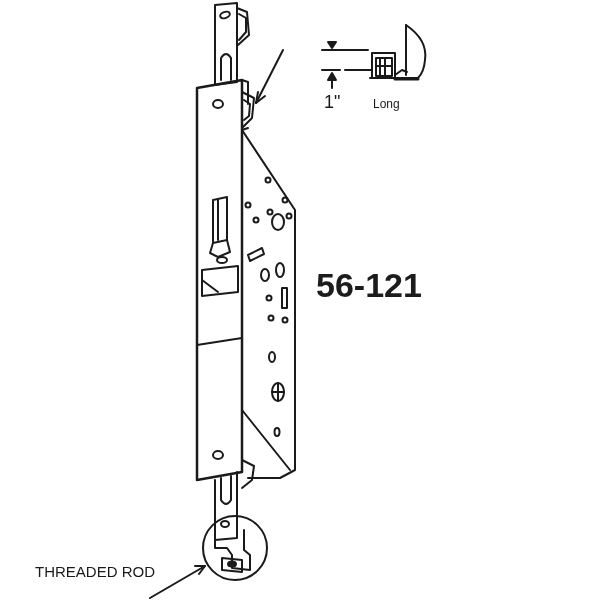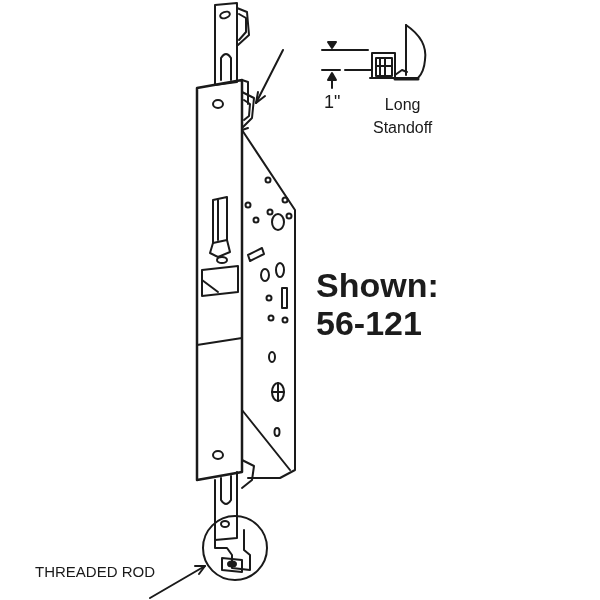--- a/index.html
+++ b/index.html
@@ -1,20 +1,20 @@
 <!DOCTYPE html>
 <html><head>
 <meta charset="utf-8">
 <style>
   html, body { margin: 0; padding: 0; background: #ffffff; }
   body { width: 600px; height: 600px; position: relative; overflow: hidden; font-family: "Liberation Sans", sans-serif; }
   .drawing { position: absolute; left: 0; top: 0; width: 600px; height: 600px; }
   .label { position: absolute; color: #1a1a1a; white-space: nowrap; }
   .shown { left: 316px; top: 266px; font-size: 34px; font-weight: bold; line-height: 38px; color: #1c1c1c; }
-  .long-standoff { left: 373px; top: 93px; font-size: 16px; line-height: 23px; text-align: center; }
+  .long-standoff { left: 373px; top: 93px; font-size: 12px; line-height: 23px; text-align: right; }
   .dim { left: 324px; top: 92px; font-size: 18px; }
   .coupling { left: 35px; top: 562px; font-size: 15px; line-height: 20px; }
 </style>
 </head>
 <body>
 
 <svg class="drawing" viewBox="0 0 600 600" xmlns="http://www.w3.org/2000/svg" fill="none" stroke="#1a1a1a" stroke-width="2" stroke-linejoin="round" stroke-linecap="round">
 
   <g>
     <path d="M215 5 L237 3 L237 82 L215 85 Z"></path>
@@ -107,21 +107,19 @@
     <path d="M395 75 L402 70 L407 72"></path>
     <path d="M406 25 L406 75"></path>
     <path d="M406 25 Q428 40 425 60 Q424 72 418 78"></path>
     <path d="M395 79 L418 79" stroke-width="3"></path>
   </g>
 </svg>
 
 <div class="label dim">1"</div>
 <div class="label long-standoff">
   <div>Long</div>
-  <div>Standoff</div>
 </div>
 <div class="label shown">
-  <div>Shown:</div>
   <div>56-121</div>
 </div>
 <div class="label coupling">
   <div>THREADED ROD</div>
 </div>
 
 </body></html>

